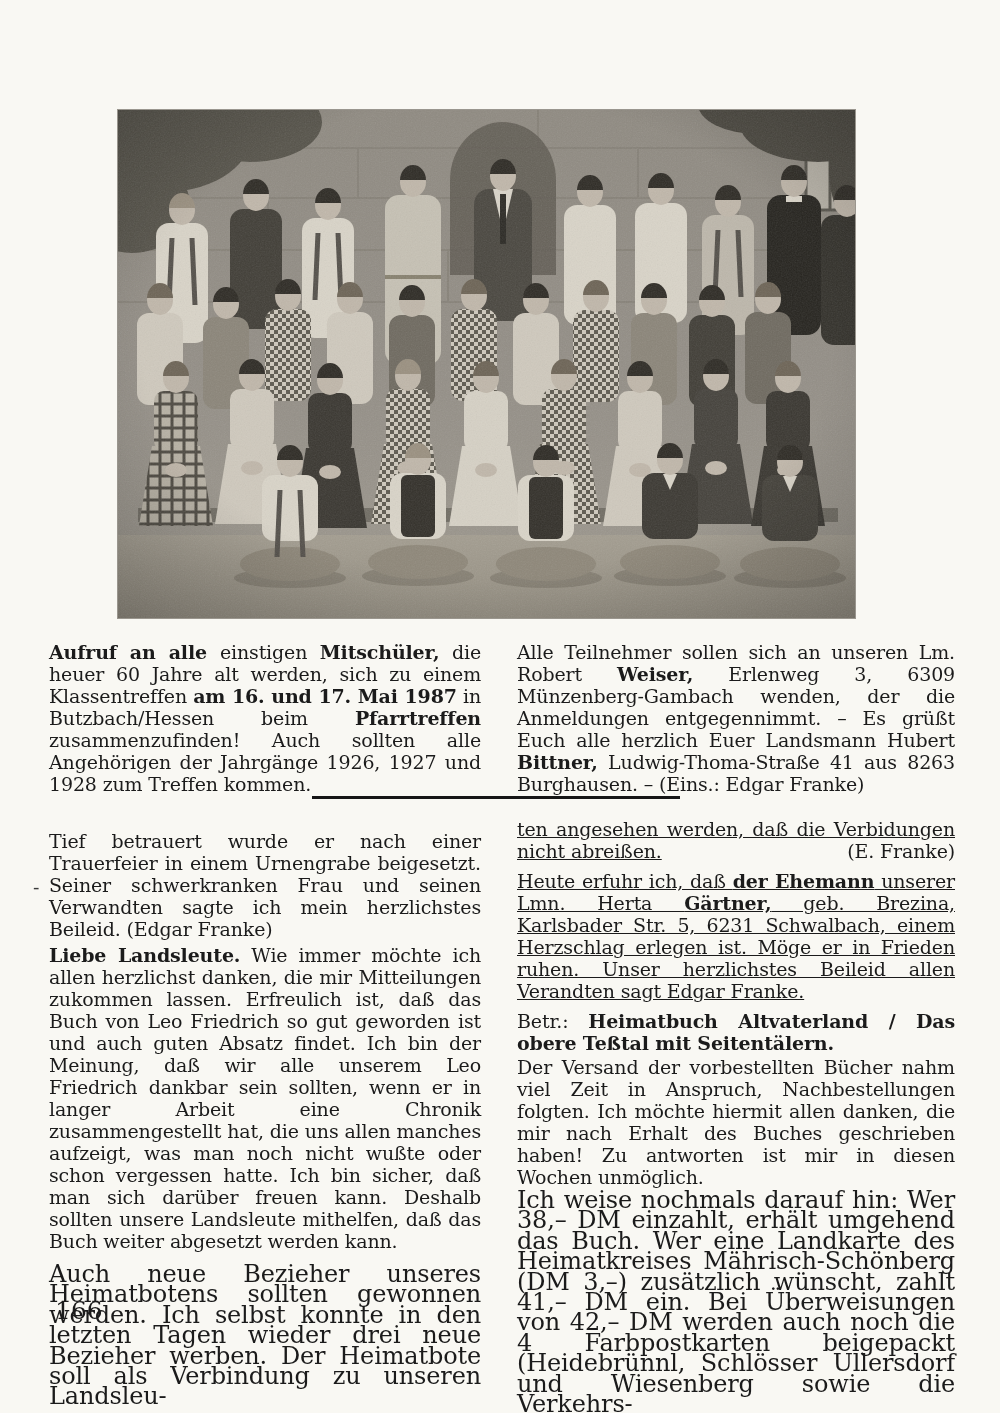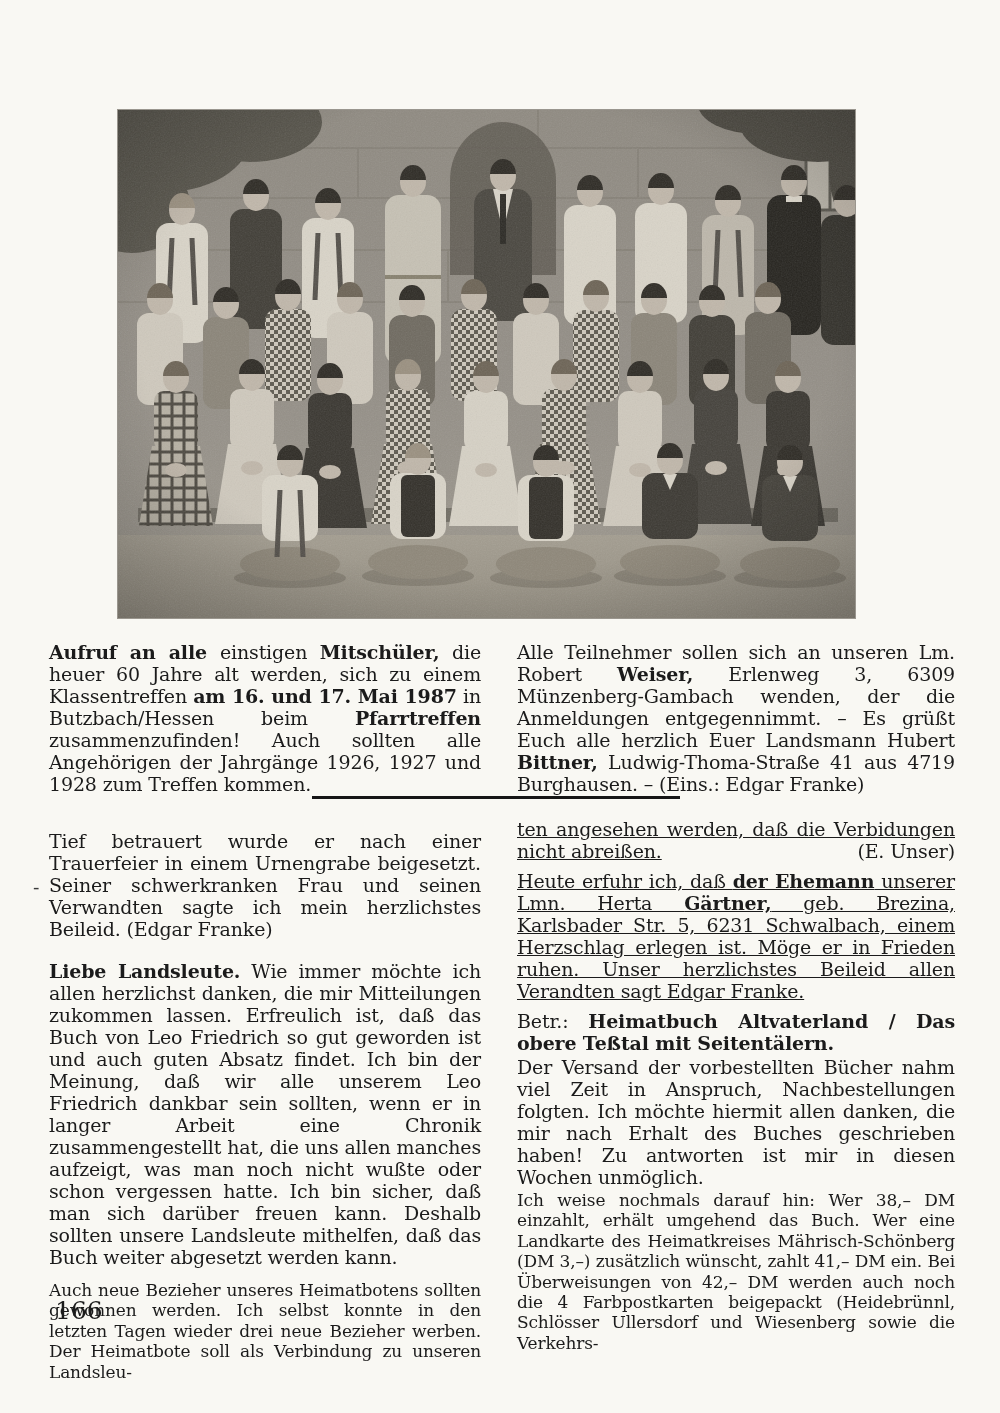--- a/index.html
+++ b/index.html
@@ -14,25 +14,25 @@
   .col{
     position:absolute;text-align:justify;
     font-size:19px;line-height:22px;letter-spacing:-0.15px;
     hyphens:auto;-webkit-hyphens:auto;
   }
   #col-left-1{left:49px;top:641px;width:432px;}
   #col-right-1{left:517px;top:641px;width:438px;}
   #col-left-2{left:49px;top:830px;width:432px;}
   #col-right-2{left:517px;top:818px;width:438px;}
   .col p{margin:0;}
-  p.mb14{margin-bottom:20px;}
+  p.mb14{margin-bottom:4px;}
   p.mb8{margin-bottom:8px;text-decoration:underline;}
   p.mb4{margin-bottom:12px;}
   p.mb2{margin-bottom:2px;}
-  .small{font-size:17px;line-height:20.4px;}
+  .small{font-size:24px;line-height:20.4px;}
   .flr{float:right;}
   b{font-weight:bold;}
   .divider{
     position:absolute;left:312px;top:796px;width:368px;height:3px;
     background:#161616;border:none;margin:0;padding:0;
   }
   .page-number{position:absolute;left:55px;top:1296px;font-size:25px;}
   .margin-mark{position:absolute;left:33px;top:876px;font-size:19px;color:#3a3a3a;}
 </style>
 </head>
@@ -251,33 +251,33 @@
         <rect width="737" height="508" fill="url(#vg)"></rect>
         <rect width="737" height="508" fill="#000" filter="url(#grain)" opacity="0.14"></rect>
       </svg>
   </figure>
 
   <section class="col" id="col-left-1">
     <p><b>Aufruf an alle </b><span>einstigen </span><b>Mitschüler,</b><span> die heuer 60 Jahre alt werden, sich zu einem Klassentreffen </span><b>am 16. und 17. Mai 1987</b><span> in Butzbach/Hessen beim </span><b>Pfarrtreffen</b><span> zusammenzufinden! Auch sollten alle Angehörigen der Jahrgänge 1926, 1927 und 1928 zum Treffen kommen.</span></p>
   </section>
 
   <section class="col" id="col-right-1">
-    <p><span>Alle Teilnehmer sollen sich an unseren Lm. Robert </span><b>Weiser,</b><span> Erlenweg 3, 6309 Münzenberg-Gambach wenden, der die Anmeldungen entgegennimmt. – Es grüßt Euch alle herzlich Euer Landsmann Hubert </span><b>Bittner,</b><span> Ludwig-Thoma-Straße 41 aus 4719 Burghausen. – (Eins.: Edgar Franke)</span></p>
+    <p><span>Alle Teilnehmer sollen sich an unseren Lm. Robert </span><b>Weiser,</b><span> Erlenweg 3, 6309 Münzenberg-Gambach wenden, der die Anmeldungen entgegennimmt. – Es grüßt Euch alle herzlich Euer Landsmann Hubert </span><b>Bittner,</b><span> Ludwig-Thoma-Straße 41 aus 8263 Burghausen. – (Eins.: Edgar Franke)</span></p>
   </section>
 
   <hr class="divider">
 
   <section class="col" id="col-left-2">
     <p class="mb14"><span>Tief betrauert wurde er nach einer Trauerfeier in einem Urnengrabe beigesetzt. Seiner schwerkranken Frau und seinen Verwandten sagte ich mein herzlichstes Beileid. (Edgar Franke)</span></p>
     <p class="mb4"><b>Liebe Landsleute.</b><span> Wie immer möchte ich allen herzlichst danken, die mir Mitteilungen zukommen lassen. Erfreulich ist, daß das Buch von Leo Friedrich so gut geworden ist und auch guten Absatz findet. Ich bin der Meinung, daß wir alle unserem Leo Friedrich dankbar sein sollten, wenn er in langer Arbeit eine Chronik zusammengestellt hat, die uns allen manches aufzeigt, was man noch nicht wußte oder schon vergessen hatte. Ich bin sicher, daß man sich darüber freuen kann. Deshalb sollten unsere Landsleute mithelfen, daß das Buch weiter abgesetzt werden kann.</span></p>
     <p class="small"><span>Auch neue Bezieher unseres Heimatbotens sollten gewonnen werden. Ich selbst konnte in den letzten Tagen wieder drei neue Bezieher werben. Der Heimatbote soll als Verbindung zu unseren Landsleu-</span></p>
   </section>
 
   <section class="col" id="col-right-2">
-    <p class="mb8"><span>ten angesehen werden, daß die Verbidungen nicht abreißen. </span><span class="flr">(E. Unser)</span></p>
+    <p class="mb8"><span>ten angesehen werden, daß die Verbidungen nicht abreißen. </span><span class="flr">(E. Franke)</span></p>
     <p class="mb8"><span>Heute erfuhr ich, daß </span><b>der Ehemann</b><span> unserer Lmn. Herta </span><b>Gärtner,</b><span> geb. Brezina, Karlsbader Str. 5, 6231 Schwalbach, einem Herzschlag erlegen ist. Möge er in Frieden ruhen. Unser herzlichstes Beileid allen Verandten sagt Edgar Franke.</span></p>
     <p class="mb2"><span>Betr.: </span><b>Heimatbuch Altvaterland / Das obere Teßtal mit Seitentälern.</b></p>
     <p class="mb2"><span>Der Versand der vorbestellten Bücher nahm viel Zeit in Anspruch, Nachbestellungen folgten. Ich möchte hiermit allen danken, die mir nach Erhalt des Buches geschrieben haben! Zu antworten ist mir in diesen Wochen unmöglich.</span></p>
     <p class="small"><span>Ich weise nochmals darauf hin: Wer 38,– DM einzahlt, erhält umgehend das Buch. Wer eine Landkarte des Heimatkreises Mährisch-Schönberg (DM 3,–) zusätzlich wünscht, zahlt 41,– DM ein. Bei Überweisungen von 42,– DM werden auch noch die 4 Farbpostkarten beigepackt (Heidebrünnl, Schlösser Ullersdorf und Wiesenberg sowie die Verkehrs-</span></p>
   </section>
 
   <span class="margin-mark">-</span>
 
   <div class="page-number">166</div>
 </div>

